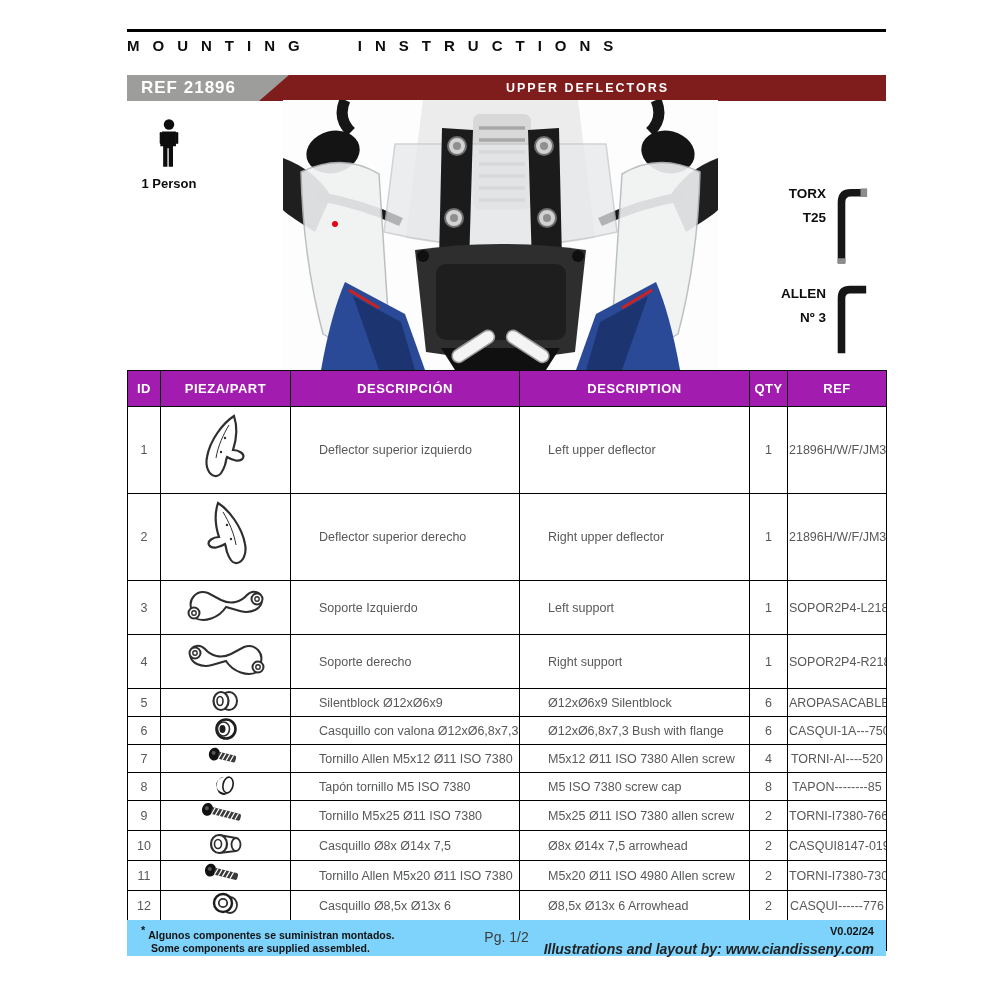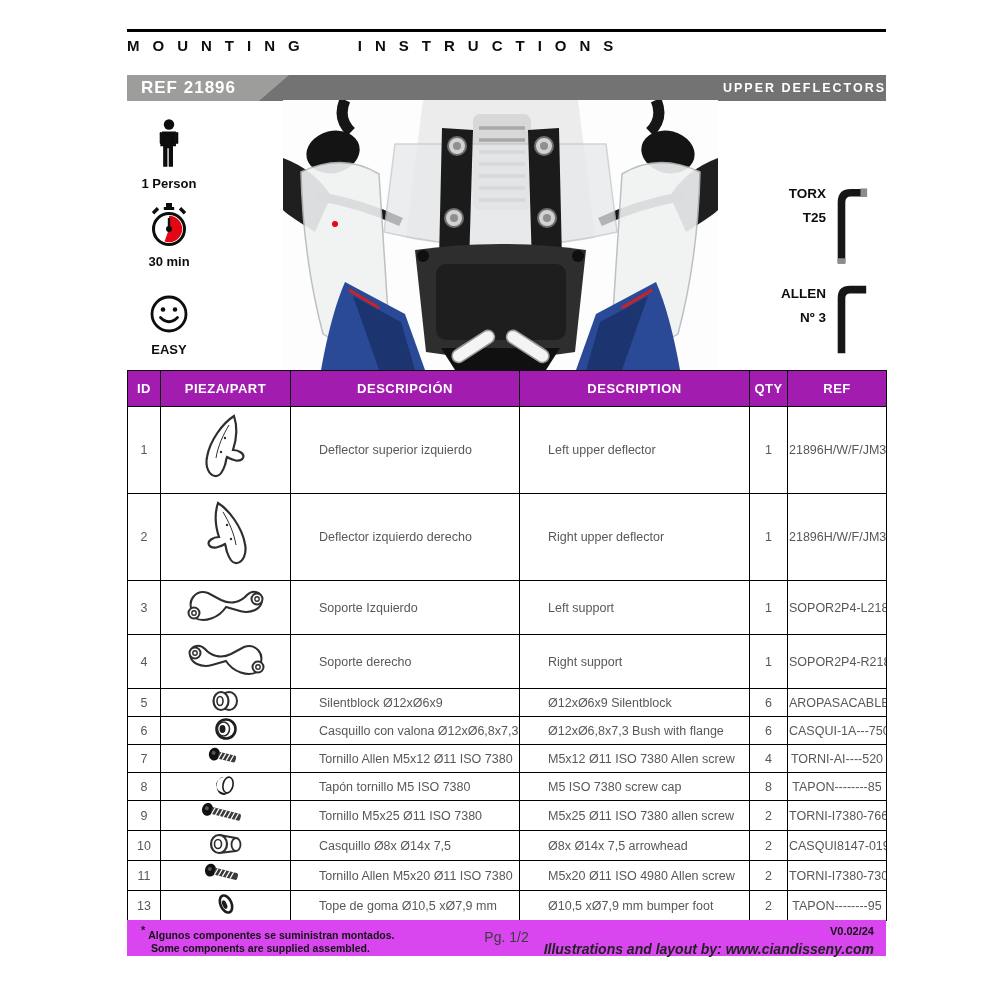--- a/index.html
+++ b/index.html
@@ -8,26 +8,26 @@
     font-family:"Liberation Sans", sans-serif;color:#1a1a1a;overflow:hidden;
   }
   .abs{position:absolute;}
 
   
   .rule-top{left:127px;top:29px;width:759px;height:3px;background:#000;}
   .doc-title{left:127px;top:37px;width:759px;text-align:left;font-size:15px;font-weight:bold;
     letter-spacing:13px;word-spacing:28px;color:#0d0d0d;white-space:nowrap;}
 
   
-  .banner{left:127px;top:75px;width:759px;height:26px;background:#737373;}
+  .banner{left:127px;top:75px;width:759px;height:26px;background:#7f1d1d;}
   .banner-gray{position:absolute;left:0;top:0;width:190px;height:26px;background:#9d9d9c;
     clip-path:polygon(0 0,162px 0,132px 100%,0 100%);}
   .banner-ref{position:absolute;left:14px;top:0;line-height:26px;color:#fff;font-size:17px;
     font-weight:bold;letter-spacing:1px;}
-  .banner-product{position:absolute;left:162px;right:0;top:0;line-height:27px;text-align:right;
+  .banner-product{position:absolute;left:162px;right:0;top:0;line-height:27px;text-align:center;
     color:#fff;font-size:12.5px;font-weight:bold;letter-spacing:2px;}
 
   
   .info-col{left:127px;top:100px;width:156px;height:270px;}
   .info-item{position:absolute;left:0;width:84px;text-align:center;}
   .info-item .lbl{font-size:13px;font-weight:bold;color:#0d0d0d;margin-top:2px;}
   .info-person{top:18px;} .info-time{top:102px;} .info-easy{top:192px;}
 
   
   .photo{left:283px;top:100px;width:435px;height:270px;background:#fbfbfb;overflow:hidden;}
@@ -44,21 +44,21 @@
   .parts-table th{background:#a21caf;color:#fff;font-size:13px;font-weight:bold;height:33px;
     border:1.5px solid #0b0b0b;border-left:1.5px solid #fff;letter-spacing:.5px;font-weight:600;}
   .parts-table th:first-child{border-left:1.5px solid #0b0b0b;}
   .parts-table td{border:1.5px solid #000;font-size:12.5px;color:#57585a;vertical-align:middle;
     background:#fff;overflow:hidden;white-space:nowrap;}
   .col-id,.col-qty,.col-ref,.col-icon{text-align:center;}
   .col-desc{text-align:left;padding-left:28px;}
   .row-xl td{height:84px;} .row-md td{height:51px;} .row-sm td{height:23.8px;}
 
   
-  .footer{left:127px;top:920px;width:759px;height:36px;background:#d946ef;}
+  .footer{left:127px;top:920px;width:759px;height:36px;background:#7dd3fc;}
   .footer-note{position:absolute;left:14px;top:4px;font-size:10.5px;font-weight:bold;color:#111;
     line-height:13.5px;}
   .footer-note sup{font-size:11px;margin-right:3px;}
   .footer-page{position:absolute;left:0;width:100%;top:9px;text-align:center;font-size:14px;color:#3c3c3c;}
   .footer-version{position:absolute;right:12px;top:5px;font-size:11px;font-weight:bold;color:#111;}
   .footer-credits{position:absolute;right:12px;top:21px;font-size:14px;font-style:italic;
     font-weight:bold;color:#222;}
 </style>
 </head>
 <body>
@@ -74,42 +74,20 @@
 
 <div class="abs info-col">
   <div class="info-item info-person">
     <svg width="38" height="52" viewBox="0 0 40 56">
       <circle cx="20" cy="7" r="5.6" fill="#0d0d0d"></circle>
       <path d="M12.5 14.5 h15 v16 h-3.2 v22 h-4.6 v-20 h-1.4 v20 h-4.6 v-22 h-3.2 z" fill="#0d0d0d"></path>
       <rect x="10" y="15" width="2.6" height="13" rx="1.3" fill="#0d0d0d"></rect>
       <rect x="27.4" y="15" width="2.6" height="13" rx="1.3" fill="#0d0d0d"></rect>
     </svg>
     <div class="lbl">1 Person</div>
-  </div>
-  <div class="info-item info-time">
-    <svg width="42" height="46" viewBox="0 0 42 46">
-      <rect x="18" y="1" width="6" height="5" fill="#0d0d0d"></rect>
-      <rect x="15.8" y="5" width="10.4" height="3" fill="#0d0d0d"></rect>
-      <rect x="31" y="7" width="7" height="3.4" fill="#0d0d0d" transform="rotate(45 34.5 8.7)"></rect>
-      <rect x="4" y="7" width="7" height="3.4" fill="#0d0d0d" transform="rotate(-45 7.5 8.7)"></rect>
-      <circle cx="21" cy="27" r="15.5" fill="#fff" stroke="#0d0d0d" stroke-width="3"></circle>
-      <path d="M21 27 L21 13.8 A13.2 13.2 0 1 1 16.5 39.4 Z" fill="#e30613"></path>
-      <circle cx="21" cy="27" r="3" fill="#0d0d0d"></circle>
-      <rect x="19.8" y="16" width="2.4" height="11" fill="#0d0d0d"></rect>
-    </svg>
-    <div class="lbl">30 min</div>
-  </div>
-  <div class="info-item info-easy">
-    <svg width="44" height="44" viewBox="0 0 44 44">
-      <circle cx="22" cy="22" r="17" fill="none" stroke="#0d0d0d" stroke-width="2.8"></circle>
-      <circle cx="16" cy="17.5" r="2.3" fill="#0d0d0d"></circle>
-      <circle cx="28" cy="17.5" r="2.3" fill="#0d0d0d"></circle>
-      <path d="M13.5 25.5 Q22 34 30.5 25.5" fill="none" stroke="#0d0d0d" stroke-width="2.8" stroke-linecap="round"></path>
-    </svg>
-    <div class="lbl">EASY</div>
   </div>
 </div>
 
 <div class="abs photo">
   <svg width="435" height="270" viewBox="0 0 435 270">
     <rect width="435" height="270" fill="#fdfdfd"></rect>
     <path d="M140,0 L295,0 L312,138 Q217,156 123,138 Z" fill="#ececec"></path>
     <rect x="190" y="14" width="58" height="96" rx="7" fill="#d8d8d8"></rect>
     <g stroke="#a8a8a8" stroke-width="3.4">
       <line x1="196" y1="28" x2="242" y2="28"></line>
@@ -217,21 +195,21 @@
       <tr class="row-xl">
         <td class="col-id">2</td>
         <td class="col-icon"><svg width="62" height="74" viewBox="0 0 62 74">
             <g transform="scale(-1,1) translate(-62,0)">
               <path d="M39,4 C28,11 15,28 12,45 C10,55 14,63 20,64 C25,65 28,59 30,53 C31,50 31,47 32,45 C37,48 45,51 48,46 C50,42 44,38 38,38 C42,26 42,13 39,4 Z" fill="#fff" stroke="#2e2e2e" stroke-width="2.2"></path>
               <path d="M34,13 C28,23 23,34 21,46" fill="none" stroke="#2e2e2e" stroke-width="1"></path>
               <circle cx="30" cy="26" r="1.2" fill="#2e2e2e"></circle>
               <circle cx="26" cy="40" r="1.2" fill="#2e2e2e"></circle>
             </g>
           </svg></td>
-        <td class="col-desc">Deflector izquierdo derecho</td>
+        <td class="col-desc">Deflector superior derecho</td>
         <td class="col-desc">Right upper deflector</td>
         <td class="col-qty">1</td>
         <td class="col-ref">21896H/W/F/JM3</td>
       </tr>
       <tr class="row-md">
         <td class="col-id">3</td>
         <td class="col-icon"><svg width="92" height="46" viewBox="0 0 92 46">
             <path d="M12,28 C7,16 17,6 28,10 L41,17 C51,22 61,19 67,12 C73,6 82,9 82,17 C82,26 71,31 60,28 L46,24 C39,35 24,40 15,35 Z" fill="#fff" stroke="#2e2e2e" stroke-width="2"></path>
             <circle cx="14" cy="30" r="5.5" fill="#fff" stroke="#2e2e2e" stroke-width="2"></circle>
             <circle cx="14" cy="30" r="2.2" fill="none" stroke="#2e2e2e" stroke-width="1.4"></circle>
@@ -366,20 +344,32 @@
                 <line x1="32" y1="8.5" x2="30" y2="15.5"></line>
               </g>
             </g>
           </svg></td>
         <td class="col-desc">Tornillo Allen M5x20 Ø11 ISO 7380</td>
         <td class="col-desc">M5x20 Ø11 ISO 4980 Allen screw</td>
         <td class="col-qty">2</td>
         <td class="col-ref">TORNI-I7380-730</td>
       </tr>
       <tr class="row-sm">
+        <td class="col-id">12</td>
+        <td class="col-icon"><svg width="36" height="24" viewBox="0 0 36 24">
+            <ellipse cx="22" cy="13" rx="7" ry="8" fill="none" stroke="#2e2e2e" stroke-width="1.8"></ellipse>
+            <circle cx="15" cy="11" r="9" fill="#fff" stroke="#1d1d1d" stroke-width="2.4"></circle>
+            <circle cx="15" cy="11" r="4.2" fill="none" stroke="#2e2e2e" stroke-width="1.8"></circle>
+          </svg></td>
+        <td class="col-desc">Casquillo Ø8,5x Ø13x 6</td>
+        <td class="col-desc">Ø8,5x Ø13x 6 Arrowhead</td>
+        <td class="col-qty">2</td>
+        <td class="col-ref">CASQUI------776</td>
+      </tr>
+      <tr class="row-sm">
         <td class="col-id">13</td>
         <td class="col-icon"><svg width="30" height="24" viewBox="0 0 30 24">
             <g transform="rotate(-24 15 12)">
               <ellipse cx="15" cy="12" rx="5.5" ry="9" fill="#fff" stroke="#1d1d1d" stroke-width="2.6"></ellipse>
               <ellipse cx="13.5" cy="12" rx="2.2" ry="4.5" fill="#1d1d1d"></ellipse>
             </g>
           </svg></td>
         <td class="col-desc">Tope de goma Ø10,5 xØ7,9 mm</td>
         <td class="col-desc">Ø10,5 xØ7,9 mm bumper foot</td>
         <td class="col-qty">2</td>

